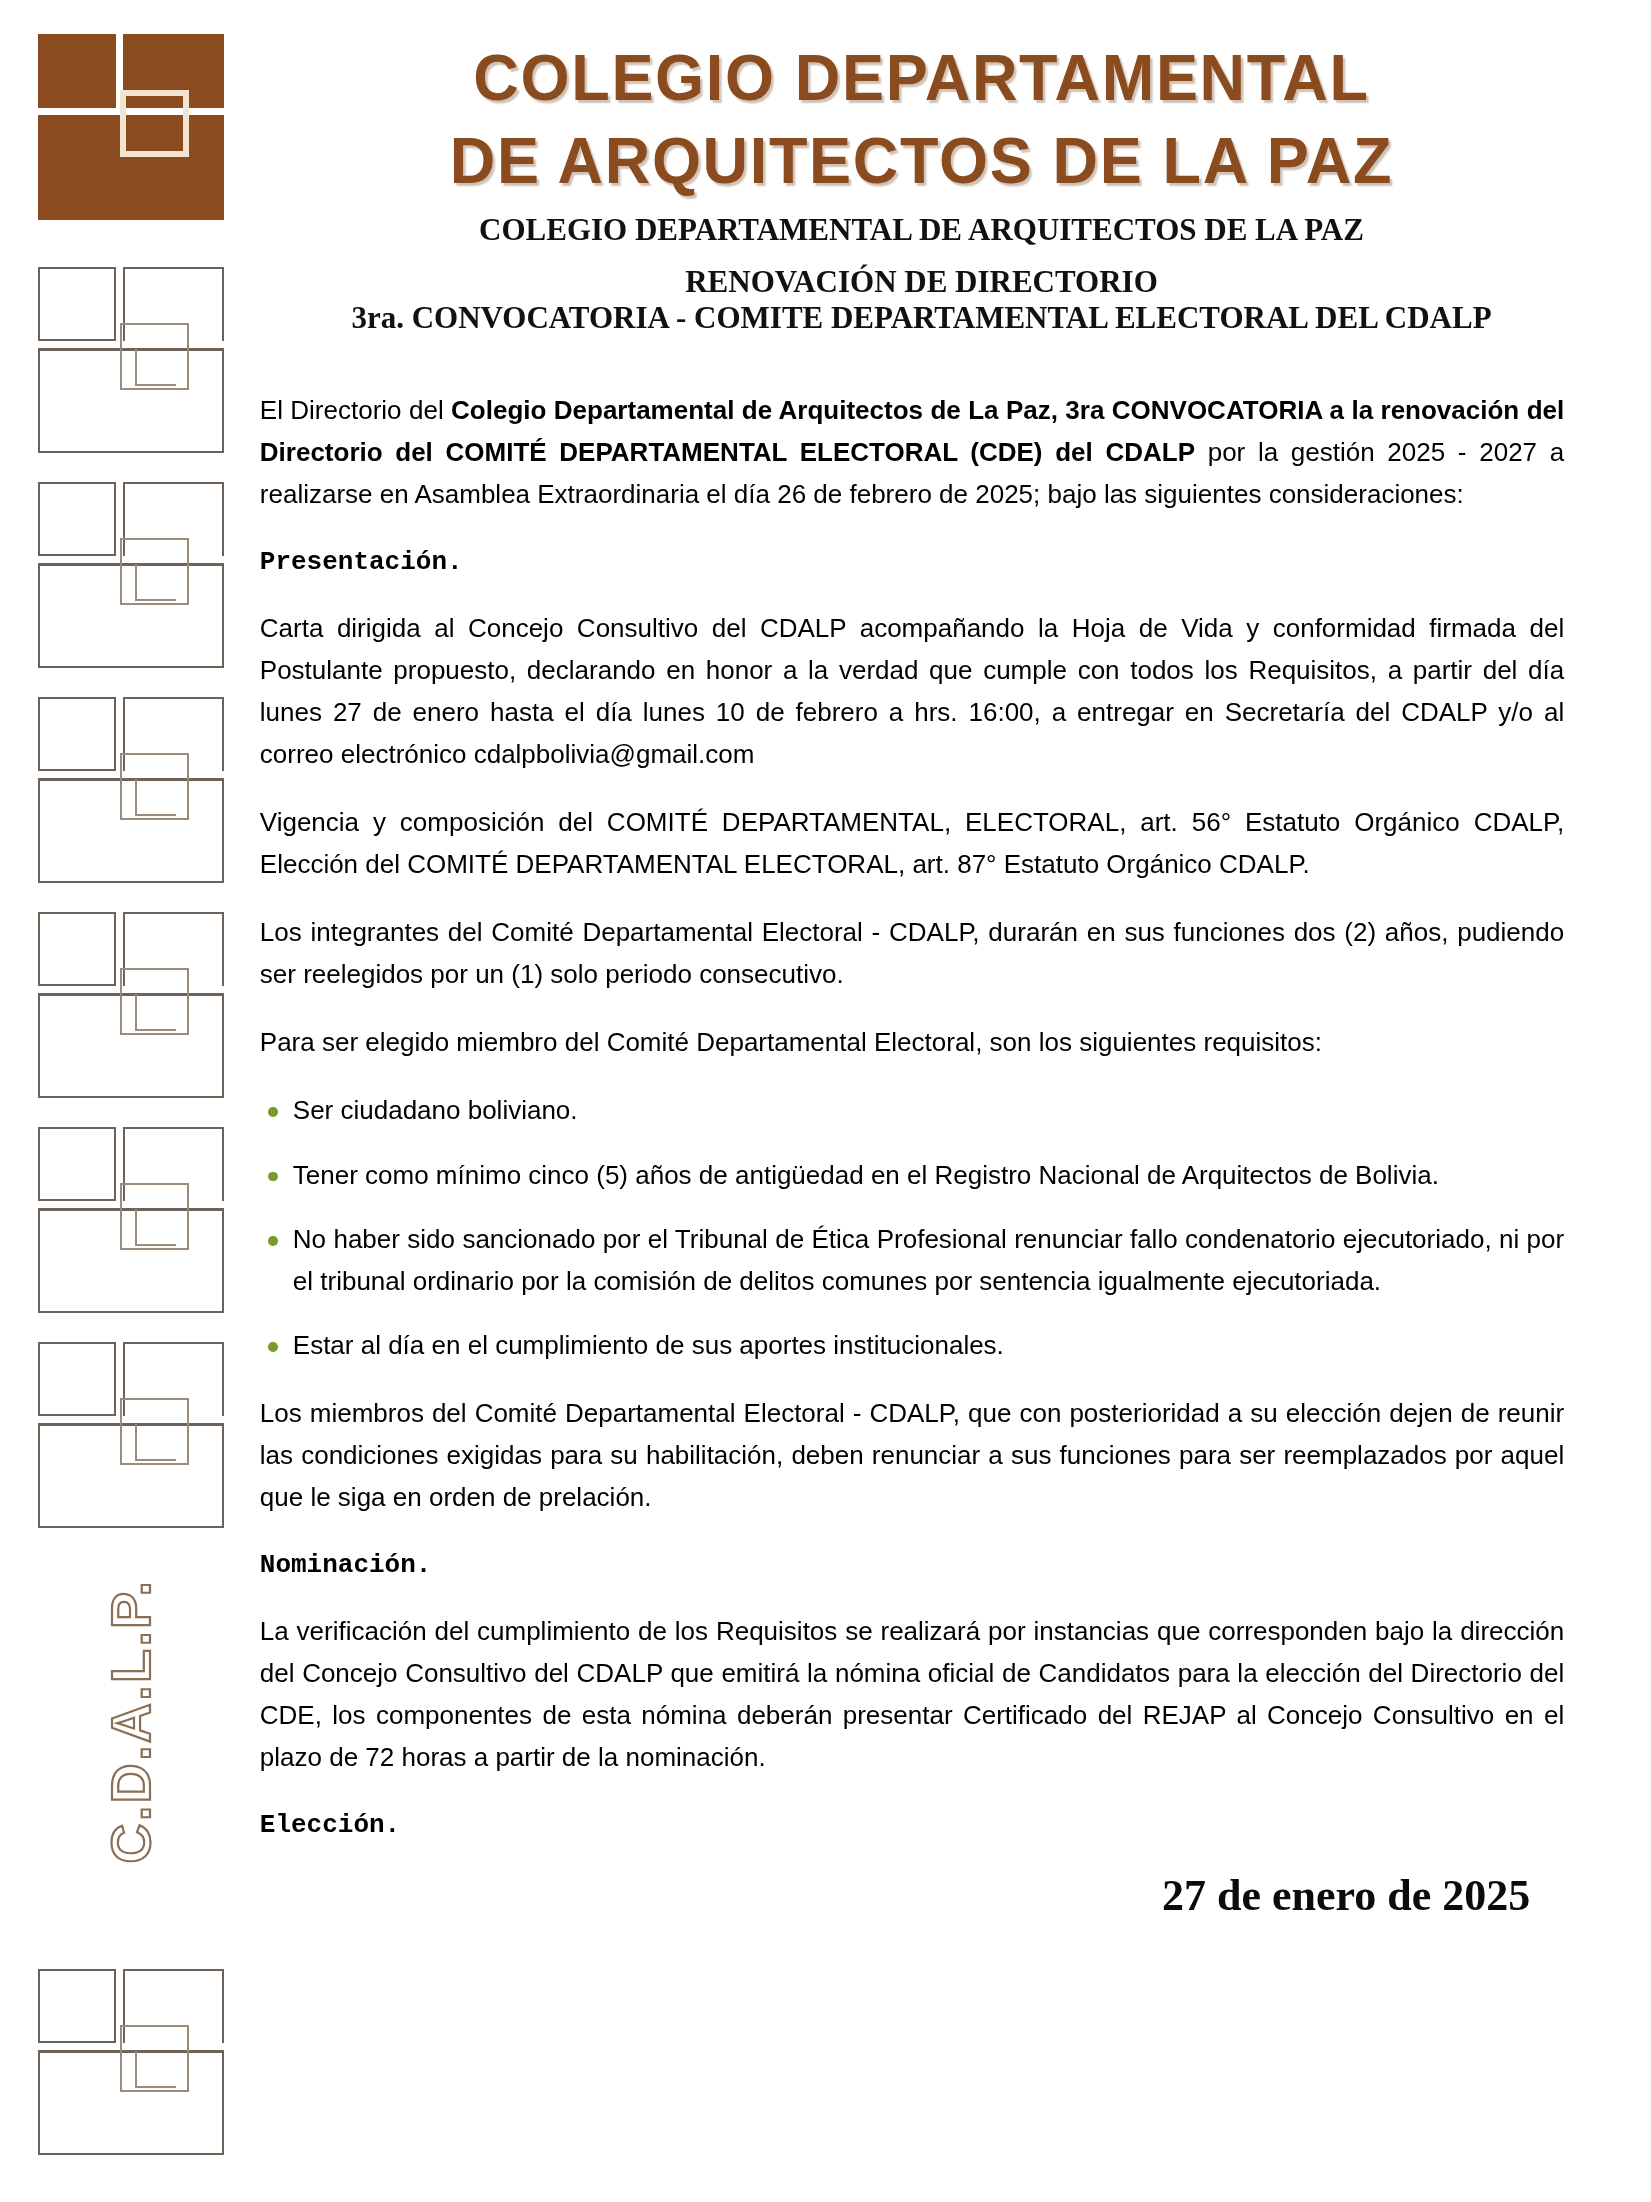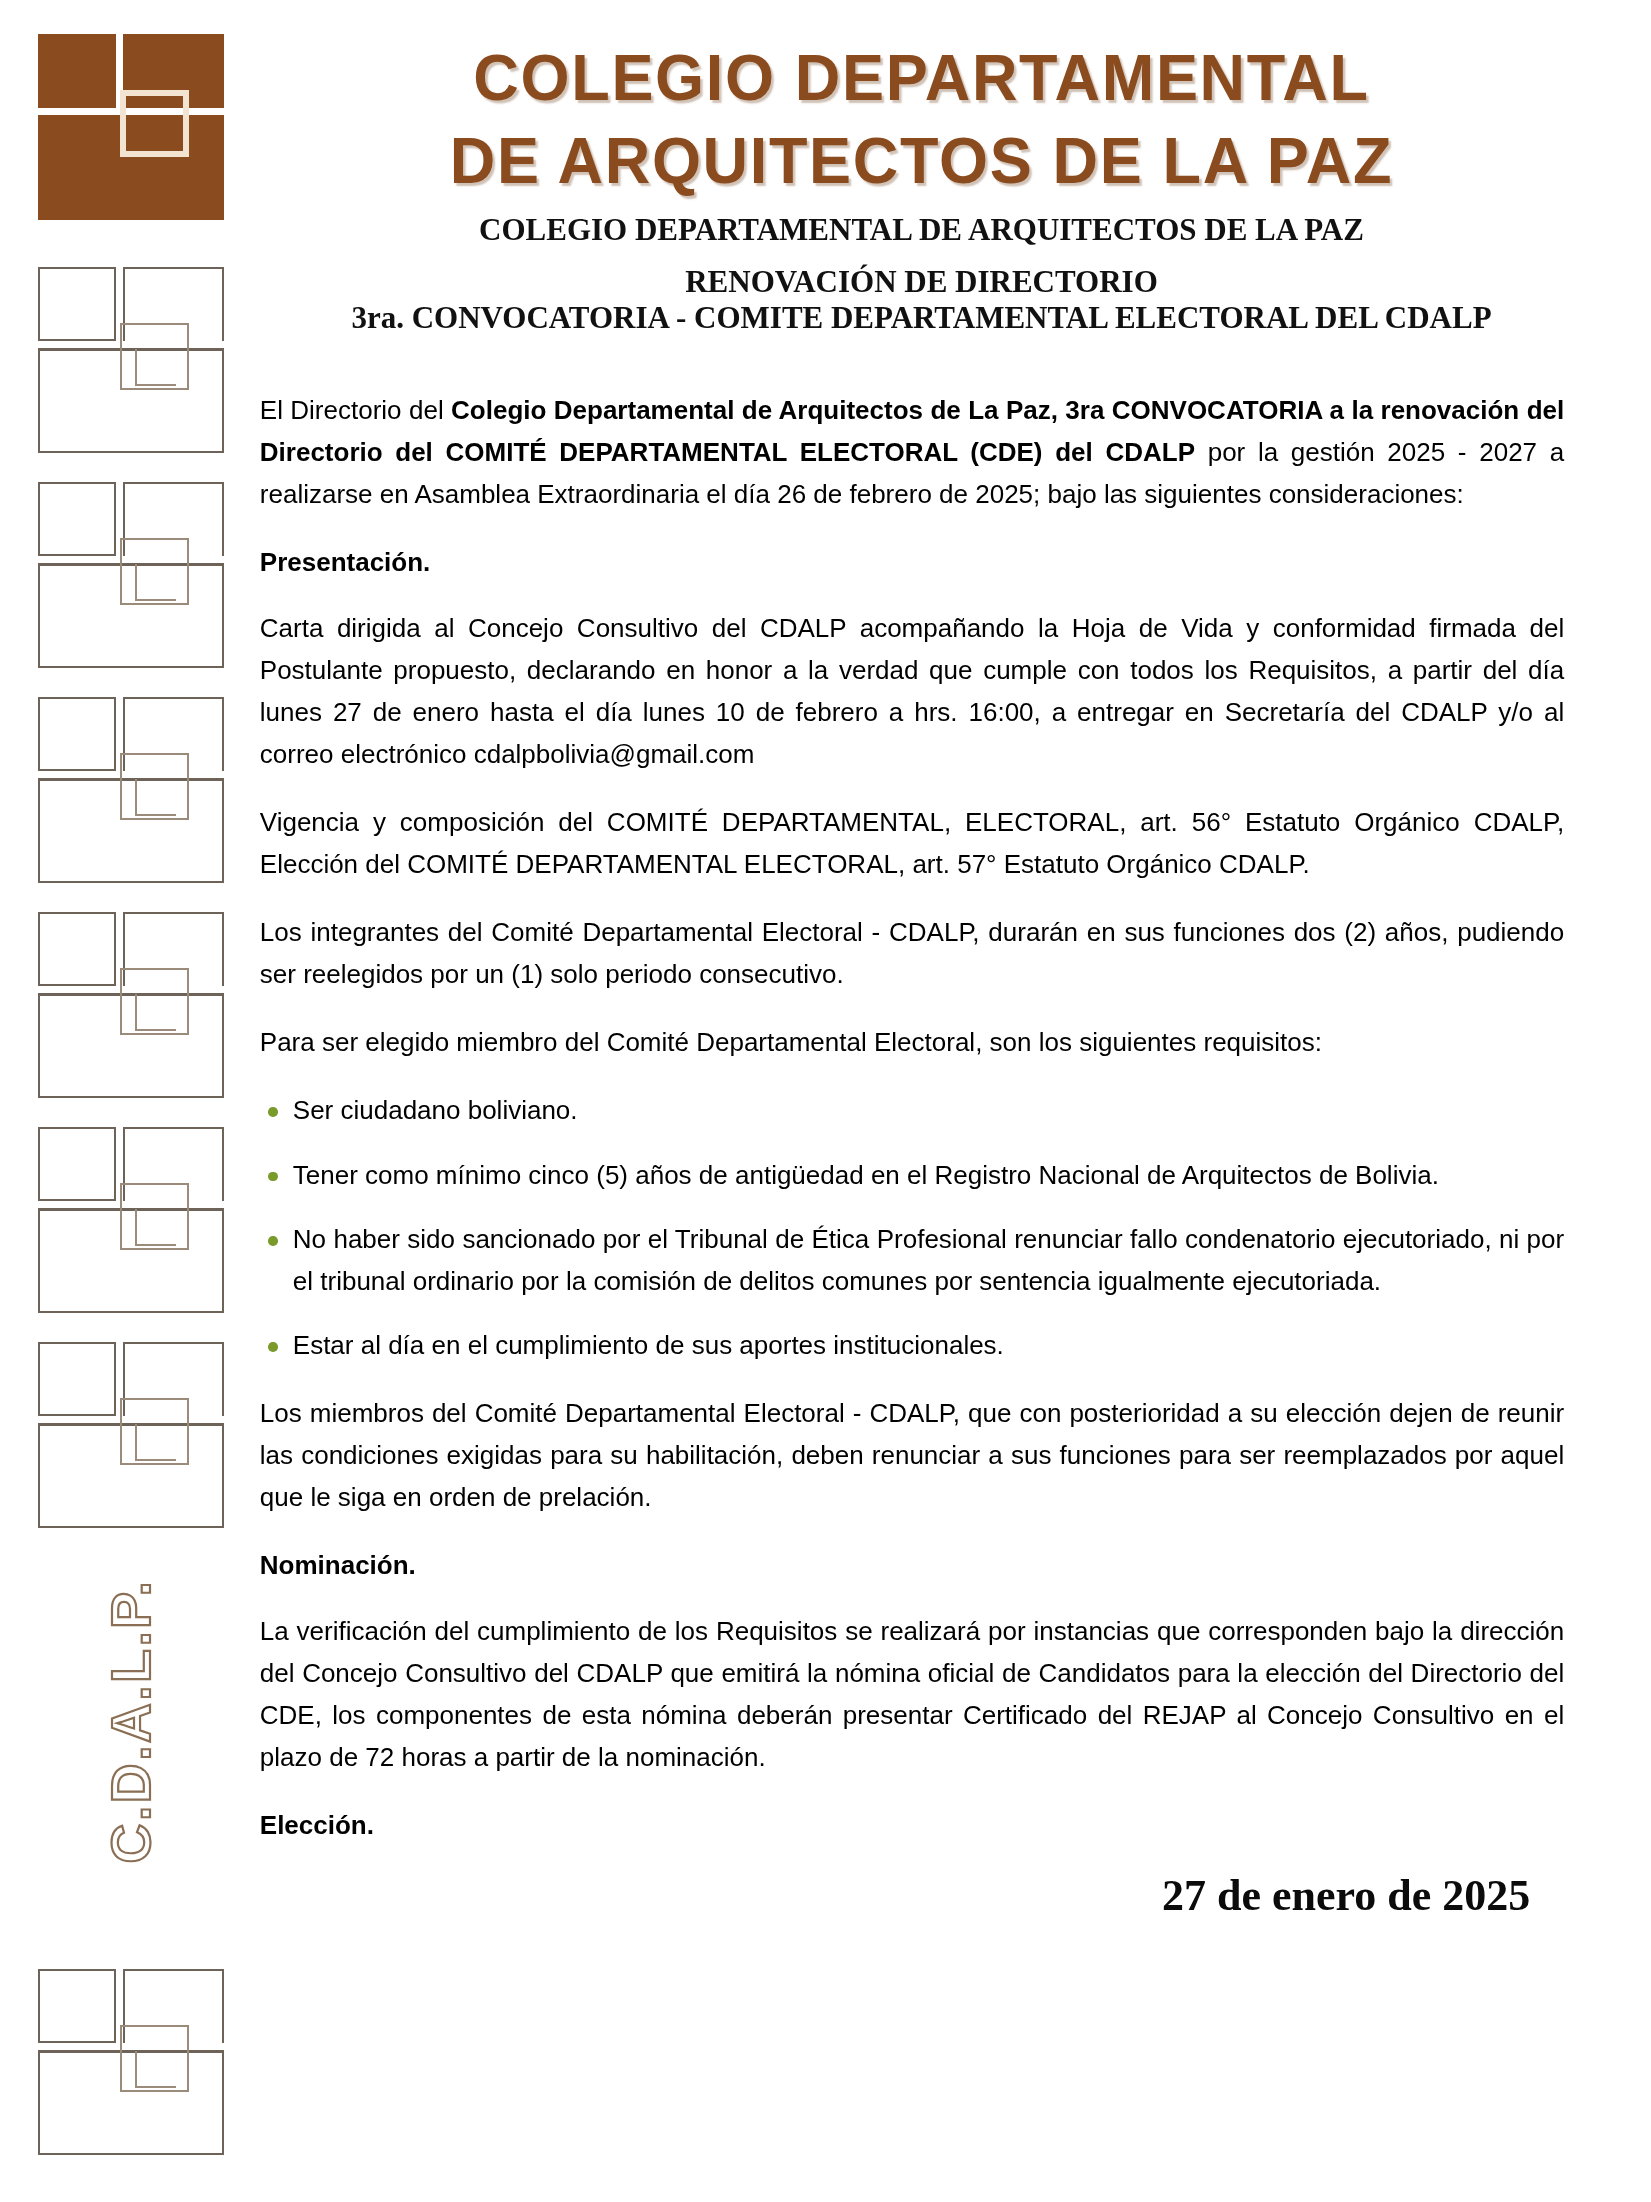--- a/index.html
+++ b/index.html
@@ -200,21 +200,21 @@
     font-family: "Liberation Sans", sans-serif;
     font-size: 26px;
     line-height: 42px;
     text-align: justify;
     text-justify: inter-word;
     margin: 0 0 26px 0;
     color: #000000;
   }
   p.para.first { margin-top: 53px; }
   p.section-head {
-    font-family: Liberation Sans, sans-serif;
+    font-family: Liberation Mono, monospace;
     font-size: 26px;
     font-weight: 700;
     line-height: 42px;
     margin: 0 0 24px 0;
     text-align: left;
   }
   .b { font-weight: 700; }
 
   ul.reqs {
     list-style: none;
@@ -364,21 +364,21 @@
   <div class="hdr-serif" id="hdr-conv">3ra. CONVOCATORIA  - COMITE DEPARTAMENTAL ELECTORAL DEL CDALP</div>
 
   <div id="body-block">
 
     <p class="para first"><span>El Directorio del </span><span class="b">Colegio Departamental de Arquitectos de La Paz, 3ra CONVOCATORIA a la renovación del Directorio del COMITÉ DEPARTAMENTAL ELECTORAL (CDE) del CDALP</span><span> por la gestión 2025 - 2027 a realizarse en Asamblea Extraordinaria el día 26 de febrero de 2025; bajo las siguientes consideraciones:</span></p>
 
     <p class="section-head">Presentación.</p>
 
     <p class="para">Carta dirigida al Concejo Consultivo del CDALP acompañando la Hoja de Vida y conformidad firmada del Postulante propuesto, declarando en honor a la verdad que cumple con todos los Requisitos, a partir del día lunes 27 de enero hasta el día lunes 10 de febrero a hrs. 16:00, a entregar en Secretaría del CDALP y/o al correo electrónico cdalpbolivia@gmail.com</p>
 
-    <p class="para">Vigencia y composición del COMITÉ DEPARTAMENTAL, ELECTORAL, art. 56° Estatuto Orgánico CDALP, Elección del COMITÉ DEPARTAMENTAL ELECTORAL, art. 57° Estatuto Orgánico CDALP.</p>
+    <p class="para">Vigencia y composición del COMITÉ DEPARTAMENTAL, ELECTORAL, art. 56° Estatuto Orgánico CDALP, Elección del COMITÉ DEPARTAMENTAL ELECTORAL, art. 87° Estatuto Orgánico CDALP.</p>
 
     <p class="para">Los integrantes del Comité Departamental Electoral - CDALP, durarán en sus funciones dos (2) años, pudiendo ser reelegidos por un (1) solo periodo consecutivo.</p>
 
     <p class="para">Para ser elegido miembro del Comité Departamental Electoral, son los siguientes requisitos:</p>
 
     <ul class="reqs">
       <li>Ser ciudadano boliviano.</li>
       <li>Tener como mínimo cinco (5) años de antigüedad en el Registro Nacional de Arquitectos de Bolivia.</li>
       <li>No haber sido sancionado por el Tribunal de Ética Profesional renunciar fallo condenatorio ejecutoriado, ni por el tribunal ordinario por la comisión de delitos comunes por sentencia igualmente ejecutoriada.</li>
       <li>Estar al día en el cumplimiento de sus aportes institucionales.</li>

